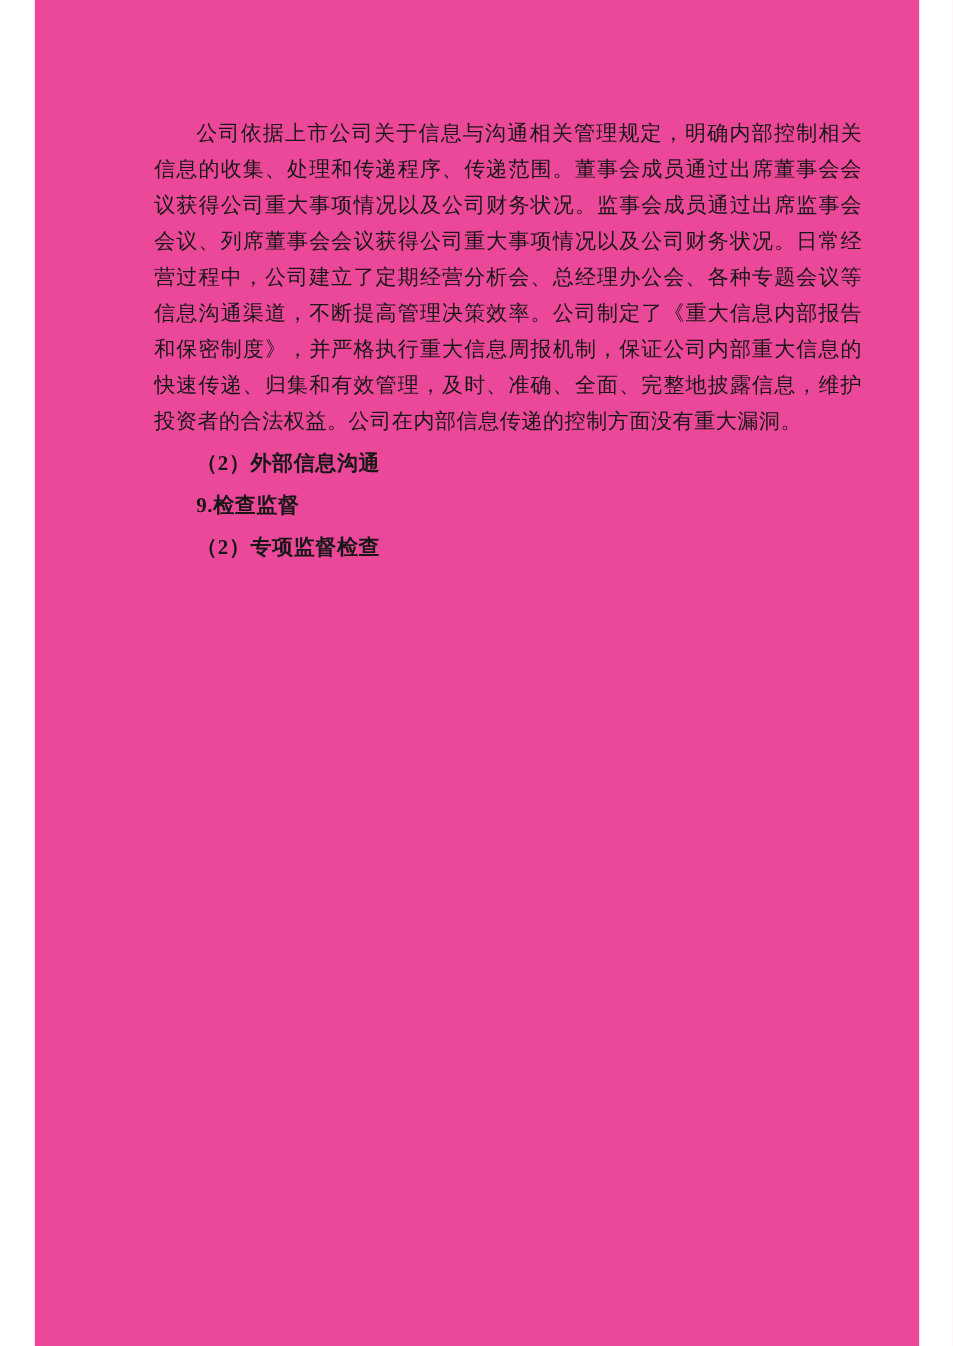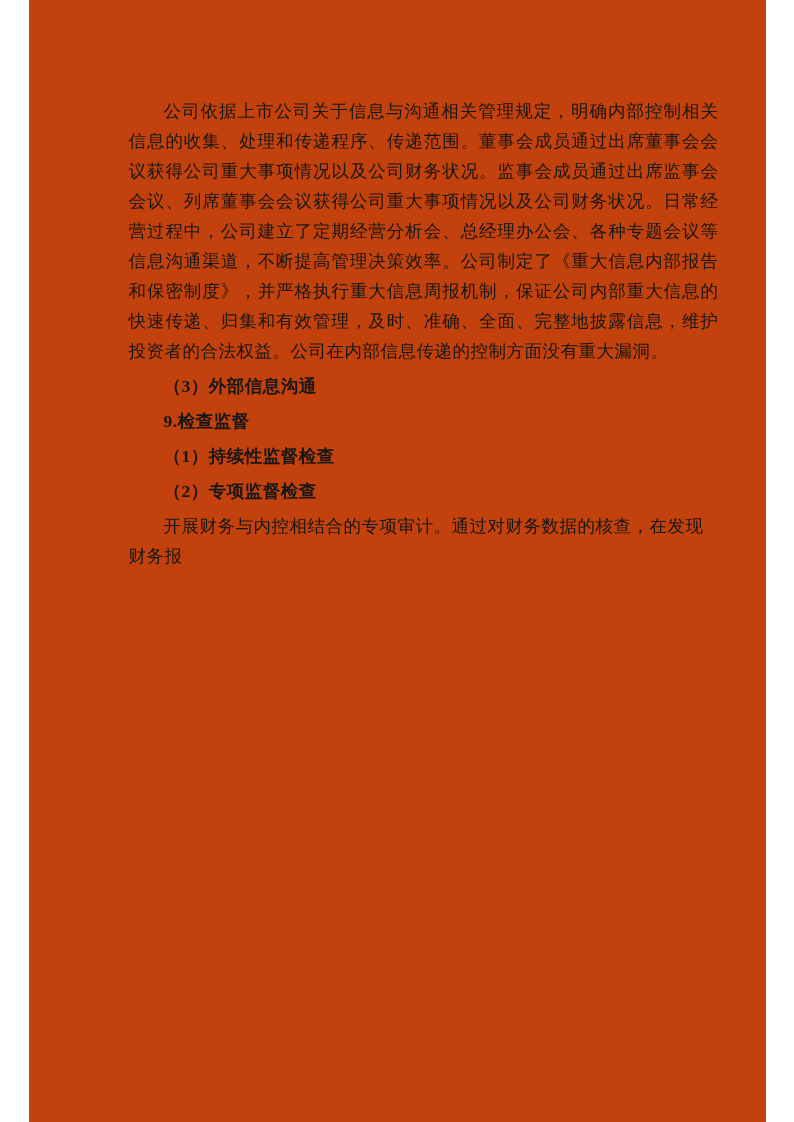--- a/index.html
+++ b/index.html
@@ -5,21 +5,21 @@
   html, body {
     margin: 0;
     padding: 0;
     background: #ffffff;
   }
   .page {
     position: relative;
     width: 737px;
     height: 1122px;
     margin: 0 auto;
-    background: #c2410c;
+    background: #ec4899;
     overflow: hidden;
     box-sizing: border-box;
   }
   .content {
     position: absolute;
     left: 100px;
     top: 96px;
     width: 590px;
     color: #171717;
     font-family: "Liberation Serif", "DejaVu Serif", serif;
@@ -45,26 +45,24 @@
     letter-spacing: 0.5px;
   }
 </style>
 </head>
 <body>
 
 <div class="page">
   <div class="content">
     <p class="para">公司依据上市公司关于信息与沟通相关管理规定，明确内部控制相关信息的收集、处理和传递程序、传递范围。董事会成员通过出席董事会会议获得公司重大事项情况以及公司财务状况。监事会成员通过出席监事会会议、列席董事会会议获得公司重大事项情况以及公司财务状况。日常经营过程中，公司建立了定期经营分析会、总经理办公会、各种专题会议等信息沟通渠道，不断提高管理决策效率。公司制定了《重大信息内部报告和保密制度》，并严格执行重大信息周报机制，保证公司内部重大信息的快速传递、归集和有效管理，及时、准确、全面、完整地披露信息，维护投资者的合法权益。公司在内部信息传递的控制方面没有重大漏洞。</p>
 
-    <h3 class="heading">（3）外部信息沟通</h3>
+    <h3 class="heading">（2）外部信息沟通</h3>
 
 
     <h3 class="heading">9.检查监督</h3>
 
 
-    <h3 class="heading">（1）持续性监督检查</h3>
 
 
     <h3 class="heading">（2）专项监督检查</h3>
 
-    <p class="para last">开展财务与内控相结合的专项审计。通过对财务数据的核查，在发现财务报</p>
   </div>
 </div>
 
 </body></html>

